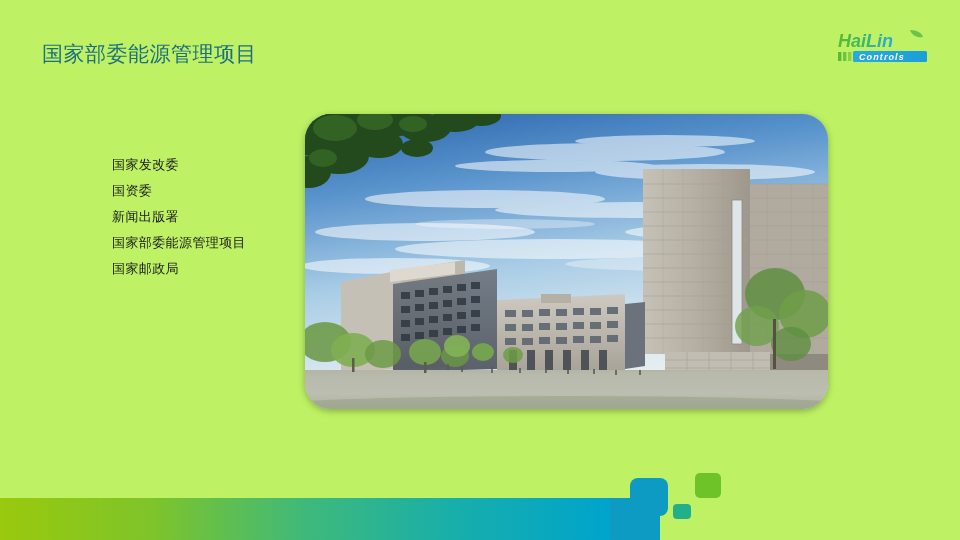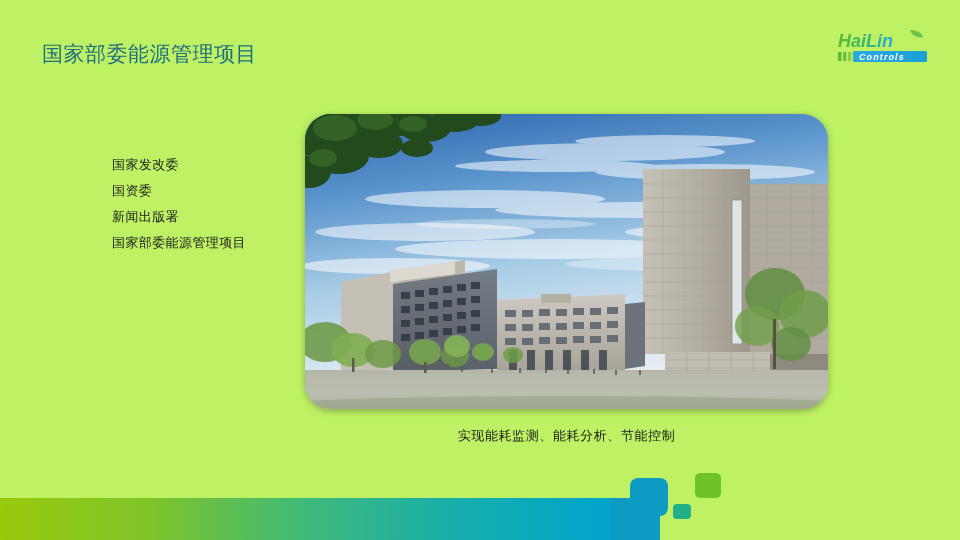--- a/index.html
+++ b/index.html
@@ -139,20 +139,21 @@
       <rect x="21" y="23" width="74" height="11" rx="1.5" fill="url(#barGrad)"></rect>
       <text x="27" y="31.6" font-family="Liberation Sans, sans-serif" font-size="9" font-weight="bold" font-style="italic" letter-spacing="1.1" fill="#ffffff">Controls</text>
     </svg>
   </div>
 
   <ul class="agency-list">
     <li class="agency-item">国家发改委</li>
     <li class="agency-item">国资委</li>
     <li class="agency-item">新闻出版署</li>
     <li class="agency-item">国家部委能源管理项目</li>
+    <li class="agency-item">国家邮政局</li>
   </ul>
 
   <div class="photo-frame">
     <div class="photo-canvas">
       <svg viewBox="0 0 523 295" preserveAspectRatio="none" xmlns="http://www.w3.org/2000/svg">
         <defs>
           <linearGradient id="sky" x1="0" y1="0" x2="0.25" y2="1">
             <stop offset="0%" stop-color="#2a63ab"></stop>
             <stop offset="28%" stop-color="#5b95cd"></stop>
             <stop offset="58%" stop-color="#a9cde6"></stop>
@@ -369,21 +370,20 @@
           <rect x="240" y="254" width="2" height="5"></rect>
           <rect x="262" y="255" width="2" height="5"></rect>
           <rect x="288" y="255" width="2" height="5"></rect>
           <rect x="310" y="256" width="2" height="5"></rect>
           <rect x="334" y="256" width="2" height="5"></rect>
         </g>
       </svg>
     </div>
   </div>
 
-  <div class="photo-caption">实现能耗监测、能耗分析、节能控制</div>
 
   <div class="footer-deco">
     <svg width="960" height="70" viewBox="0 0 960 70" xmlns="http://www.w3.org/2000/svg">
       <defs>
         <linearGradient id="footGrad" x1="0" y1="0" x2="1" y2="0">
           <stop offset="0%" stop-color="#9ac90d"></stop>
           <stop offset="25%" stop-color="#7ec42a"></stop>
           <stop offset="50%" stop-color="#3fb97a"></stop>
           <stop offset="75%" stop-color="#17aeab"></stop>
           <stop offset="100%" stop-color="#00a4cc"></stop>

